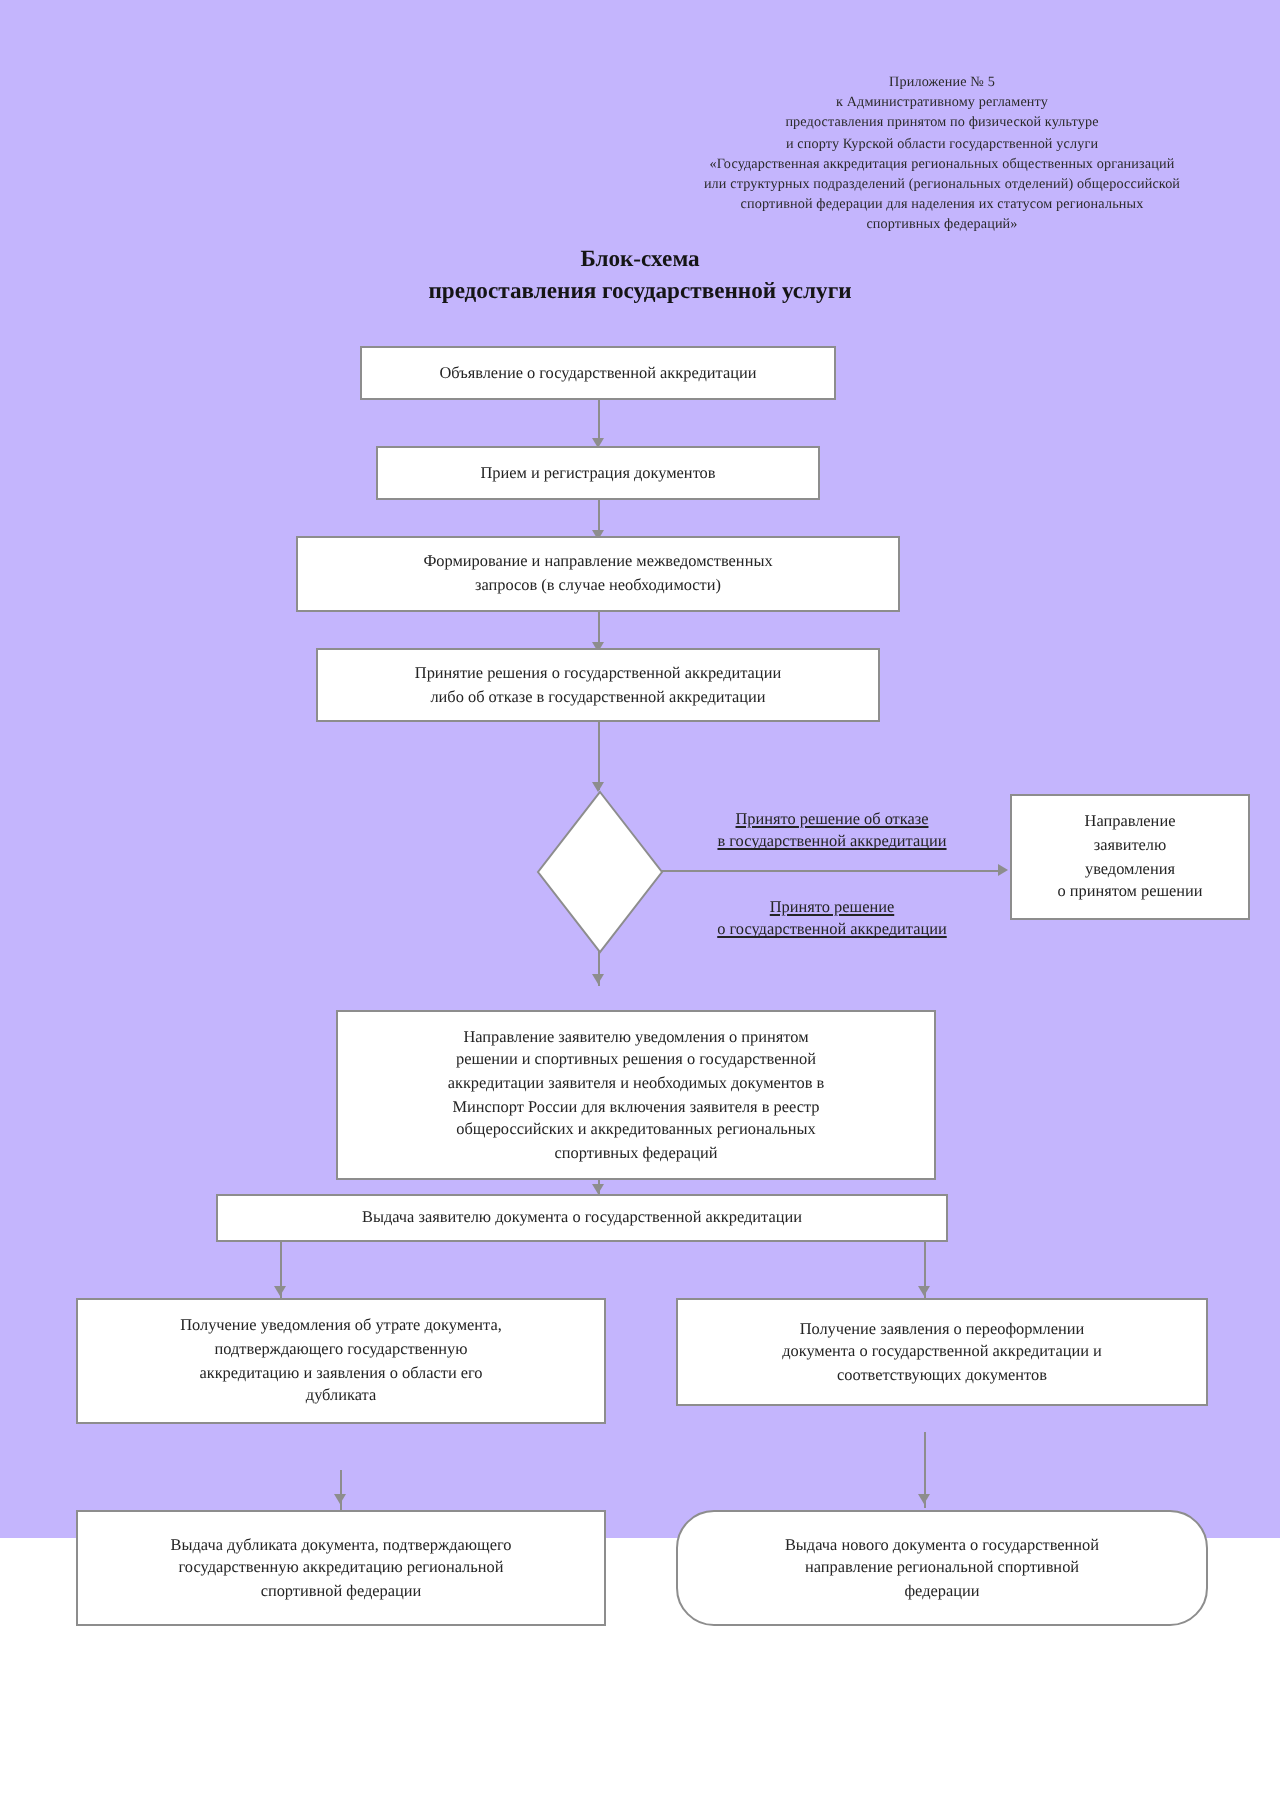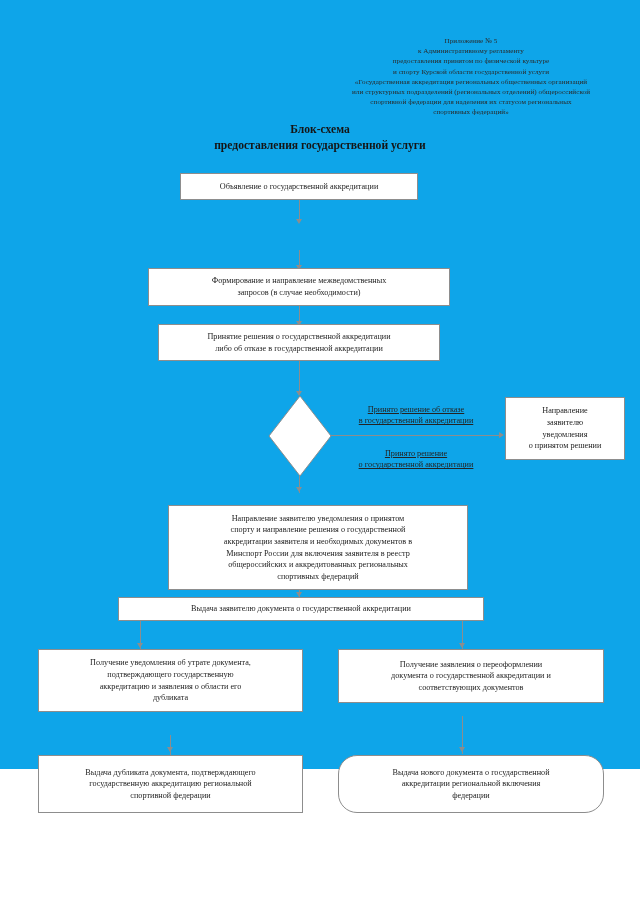--- a/index.html
+++ b/index.html
@@ -17,21 +17,21 @@
     color: #1b1b1b;
     -webkit-font-smoothing: antialiased;
   }
 
   #page {
     position: absolute;
     left: 0;
     top: 0;
     width: 640px;
     height: 769px;
-    background: #0ea5e9;
+    background: #c4b5fd;
   }
 
   
   .doc-header {
     position: absolute;
     left: 330px;
     top: 36px;
     width: 282px;
     text-align: center;
     font-size: 7.1px;
@@ -170,20 +170,25 @@
 
   <div class="conn v" style="left:462px; top:716px; height:38px;"></div>
   <div class="arrowhead down" style="left:459px; top:747px;"></div>
 
   <div class="node" style="left:180px; top:173px; width:238px; height:27px;">
     <span class="txt">
       <span>Объявление о государственной аккредитации</span>
     </span>
   </div>
 
+  <div class="node" style="left:188px; top:223px; width:222px; height:27px;">
+    <span class="txt">
+      <span>Прием и регистрация документов</span>
+    </span>
+  </div>
 
   <div class="node" style="left:148px; top:268px; width:302px; height:38px;">
     <span class="txt">
       <span>Формирование и направление межведомственных</span>
       <span>запросов (в случае необходимости)</span>
     </span>
   </div>
 
   <div class="node" style="left:158px; top:324px; width:282px; height:37px;">
     <span class="txt">
@@ -213,29 +218,29 @@
       <span>Направление</span>
       <span>заявителю</span>
       <span>уведомления</span>
       <span>о принятом решении</span>
     </span>
   </div>
 
   <div class="node" style="left:168px; top:505px; width:300px; height:85px;">
     <span class="txt">
       <span>Направление заявителю уведомления о принятом</span>
-      <span>спорту и направление решения о государственной</span>
+      <span>решении и спортивных решения о государственной</span>
       <span>аккредитации заявителя и необходимых документов в</span>
       <span>Минспорт России для включения заявителя в реестр</span>
       <span>общероссийских и аккредитованных региональных</span>
       <span>спортивных федераций</span>
     </span>
   </div>
 
-  <div class="node" style="left:118px; top:597px; width:366px; height:24px;">
+  <div class="node" style="left:108px; top:597px; width:366px; height:24px;">
     <span class="txt">
       <span>Выдача заявителю документа о государственной аккредитации</span>
     </span>
   </div>
 
   <div class="node" style="left:38px; top:649px; width:265px; height:63px;">
     <span class="txt">
       <span>Получение уведомления об утрате документа,</span>
       <span>подтверждающего государственную</span>
       <span>аккредитацию и заявления о области его</span>
@@ -255,18 +260,18 @@
     <span class="txt">
       <span>Выдача дубликата документа, подтверждающего</span>
       <span>государственную аккредитацию региональной</span>
       <span>спортивной федерации</span>
     </span>
   </div>
 
   <div class="node" style="left:338px; top:755px; width:266px; height:58px;border-radius:19px;">
     <span class="txt">
       <span>Выдача нового документа о государственной</span>
-      <span>аккредитации региональной включения</span>
+      <span>направление региональной спортивной</span>
       <span>федерации</span>
     </span>
   </div>
 
 </div>
 
 </body></html>

